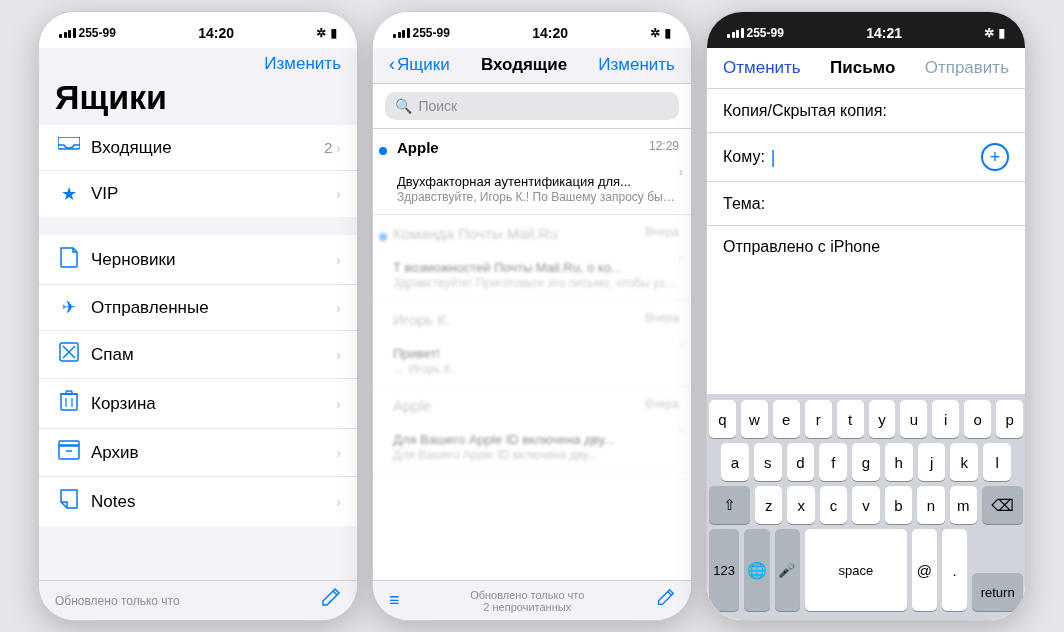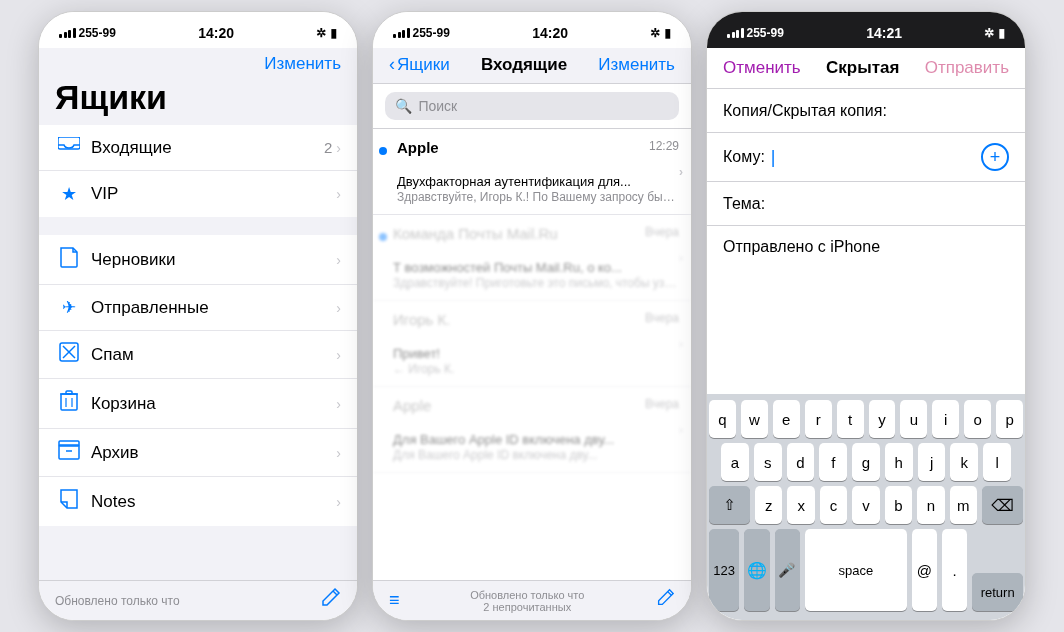--- a/index.html
+++ b/index.html
@@ -222,23 +222,23 @@
       flex-direction: column;
     }
     .compose-nav {
       display: flex;
       justify-content: space-between;
       align-items: center;
       padding: 10px 16px;
       border-bottom: 1px solid #d1d1d6;
       flex-shrink: 0;
     }
-    .compose-cancel { color: #a21caf; font-size: 17px; }
+    .compose-cancel { color: #1d4ed8; font-size: 17px; }
     .compose-title { font-size: 17px; font-weight: 600; }
-    .compose-send { color: #be185d; font-size: 17px; opacity: 0.5; }
+    .compose-send { color: #0c4a6e; font-size: 17px; opacity: 0.5; }
     .compose-fields { flex: 1; }
     .compose-field {
       display: flex;
       align-items: center;
       padding: 10px 16px;
       border-bottom: 1px solid #d1d1d6;
       min-height: 44px;
     }
     .field-label { font-size: 16px; color: #000; margin-right: 6px; white-space: nowrap; }
     .field-cursor { color: #007aff; font-weight: 100; font-size: 18px; }
@@ -549,21 +549,21 @@
       <div class="status-right">
         <span>✲</span>
         <span>▮</span>
       </div>
     </div>
 
     <div class="compose-screen">
 
       <div class="compose-nav">
         <span class="compose-cancel">Отменить</span>
-        <span class="compose-title">Скрытая</span>
+        <span class="compose-title">Письмо</span>
         <span class="compose-send">Отправить</span>
       </div>
 
       <div class="compose-fields">
 
         <div class="compose-field">
           <span class="field-label">Копия/Скрытая копия:</span>
         </div>
 
         <div class="compose-field">

